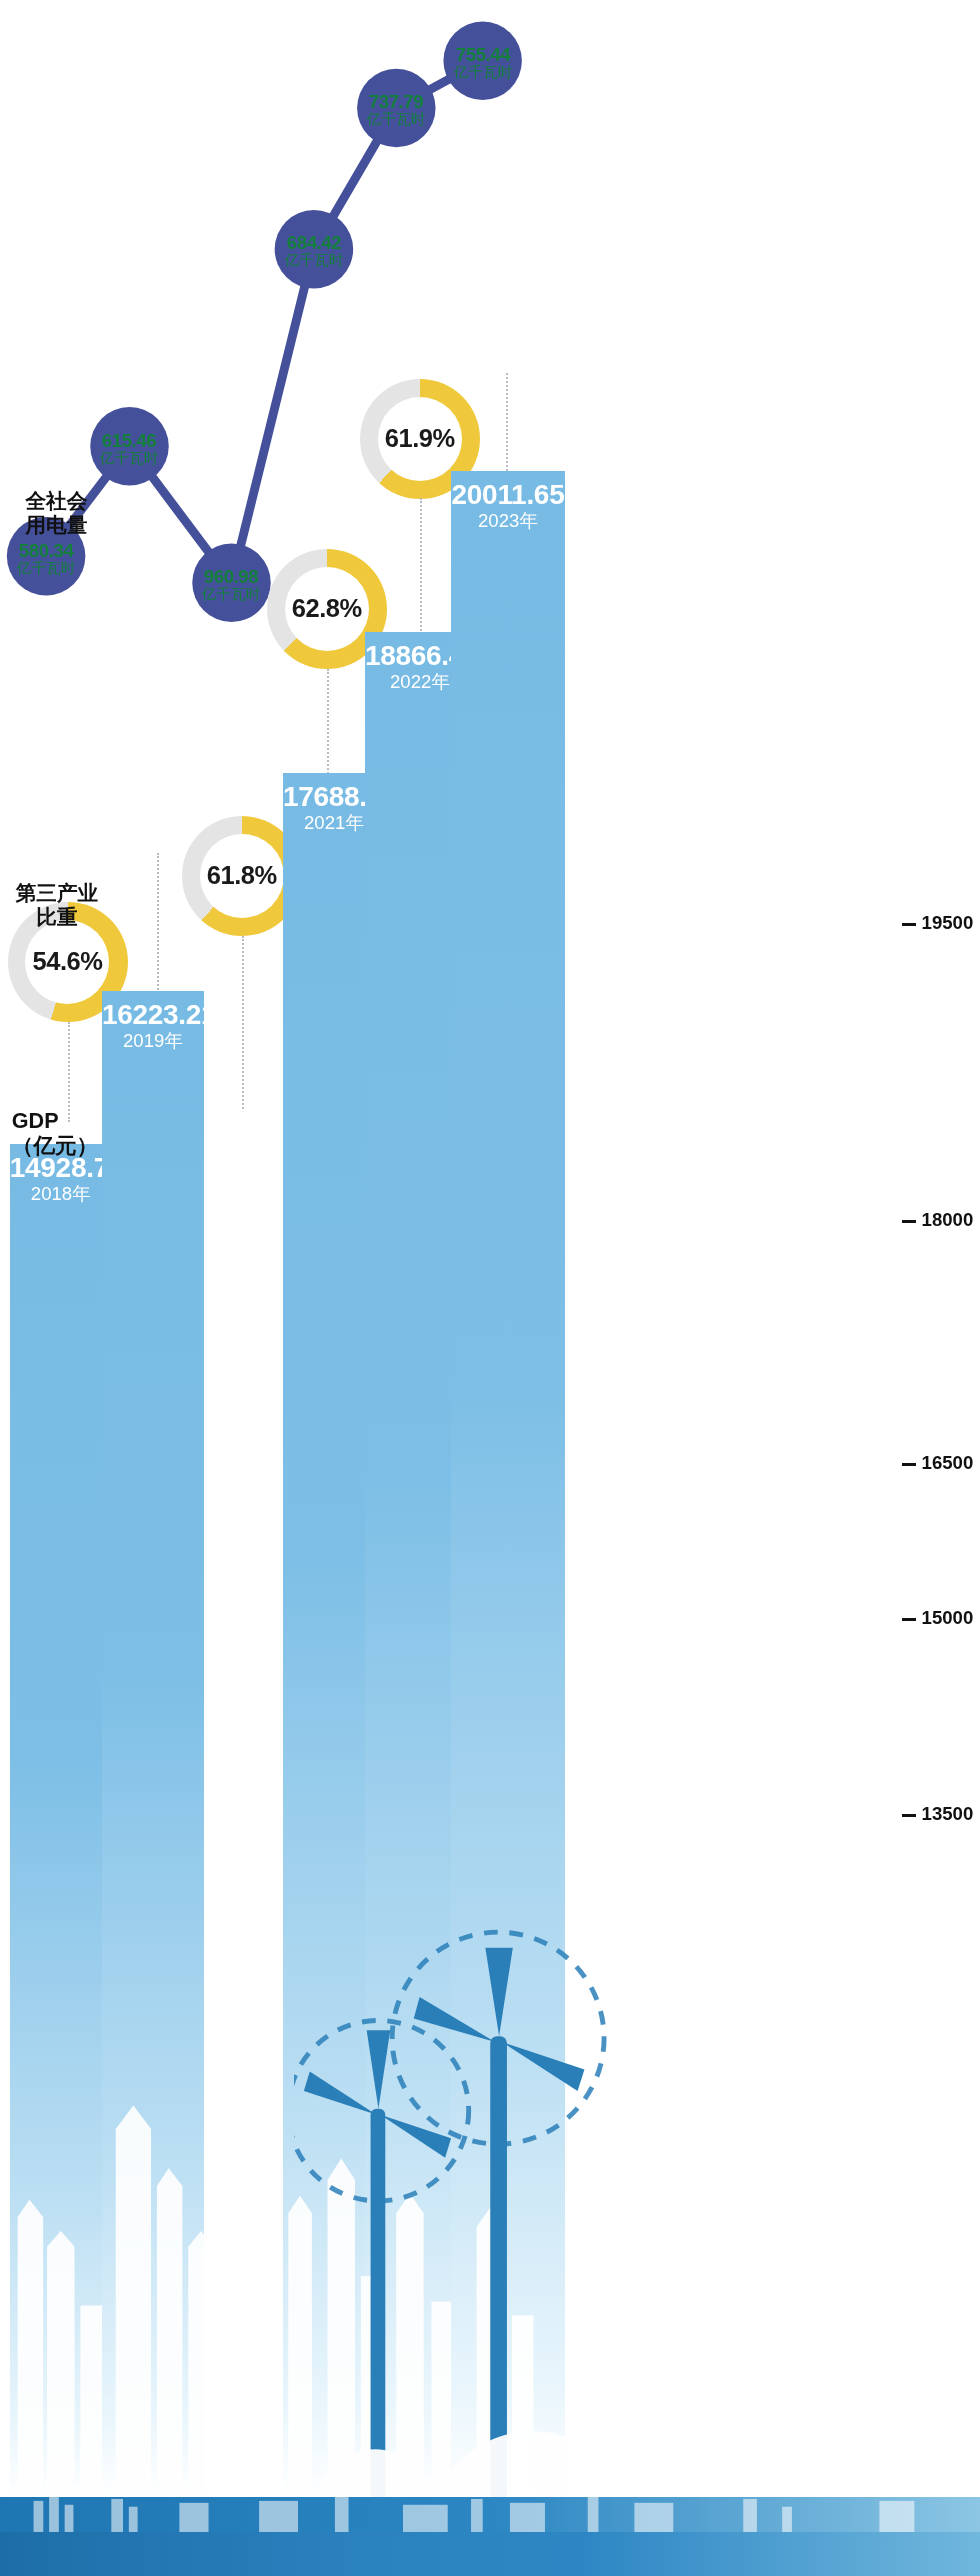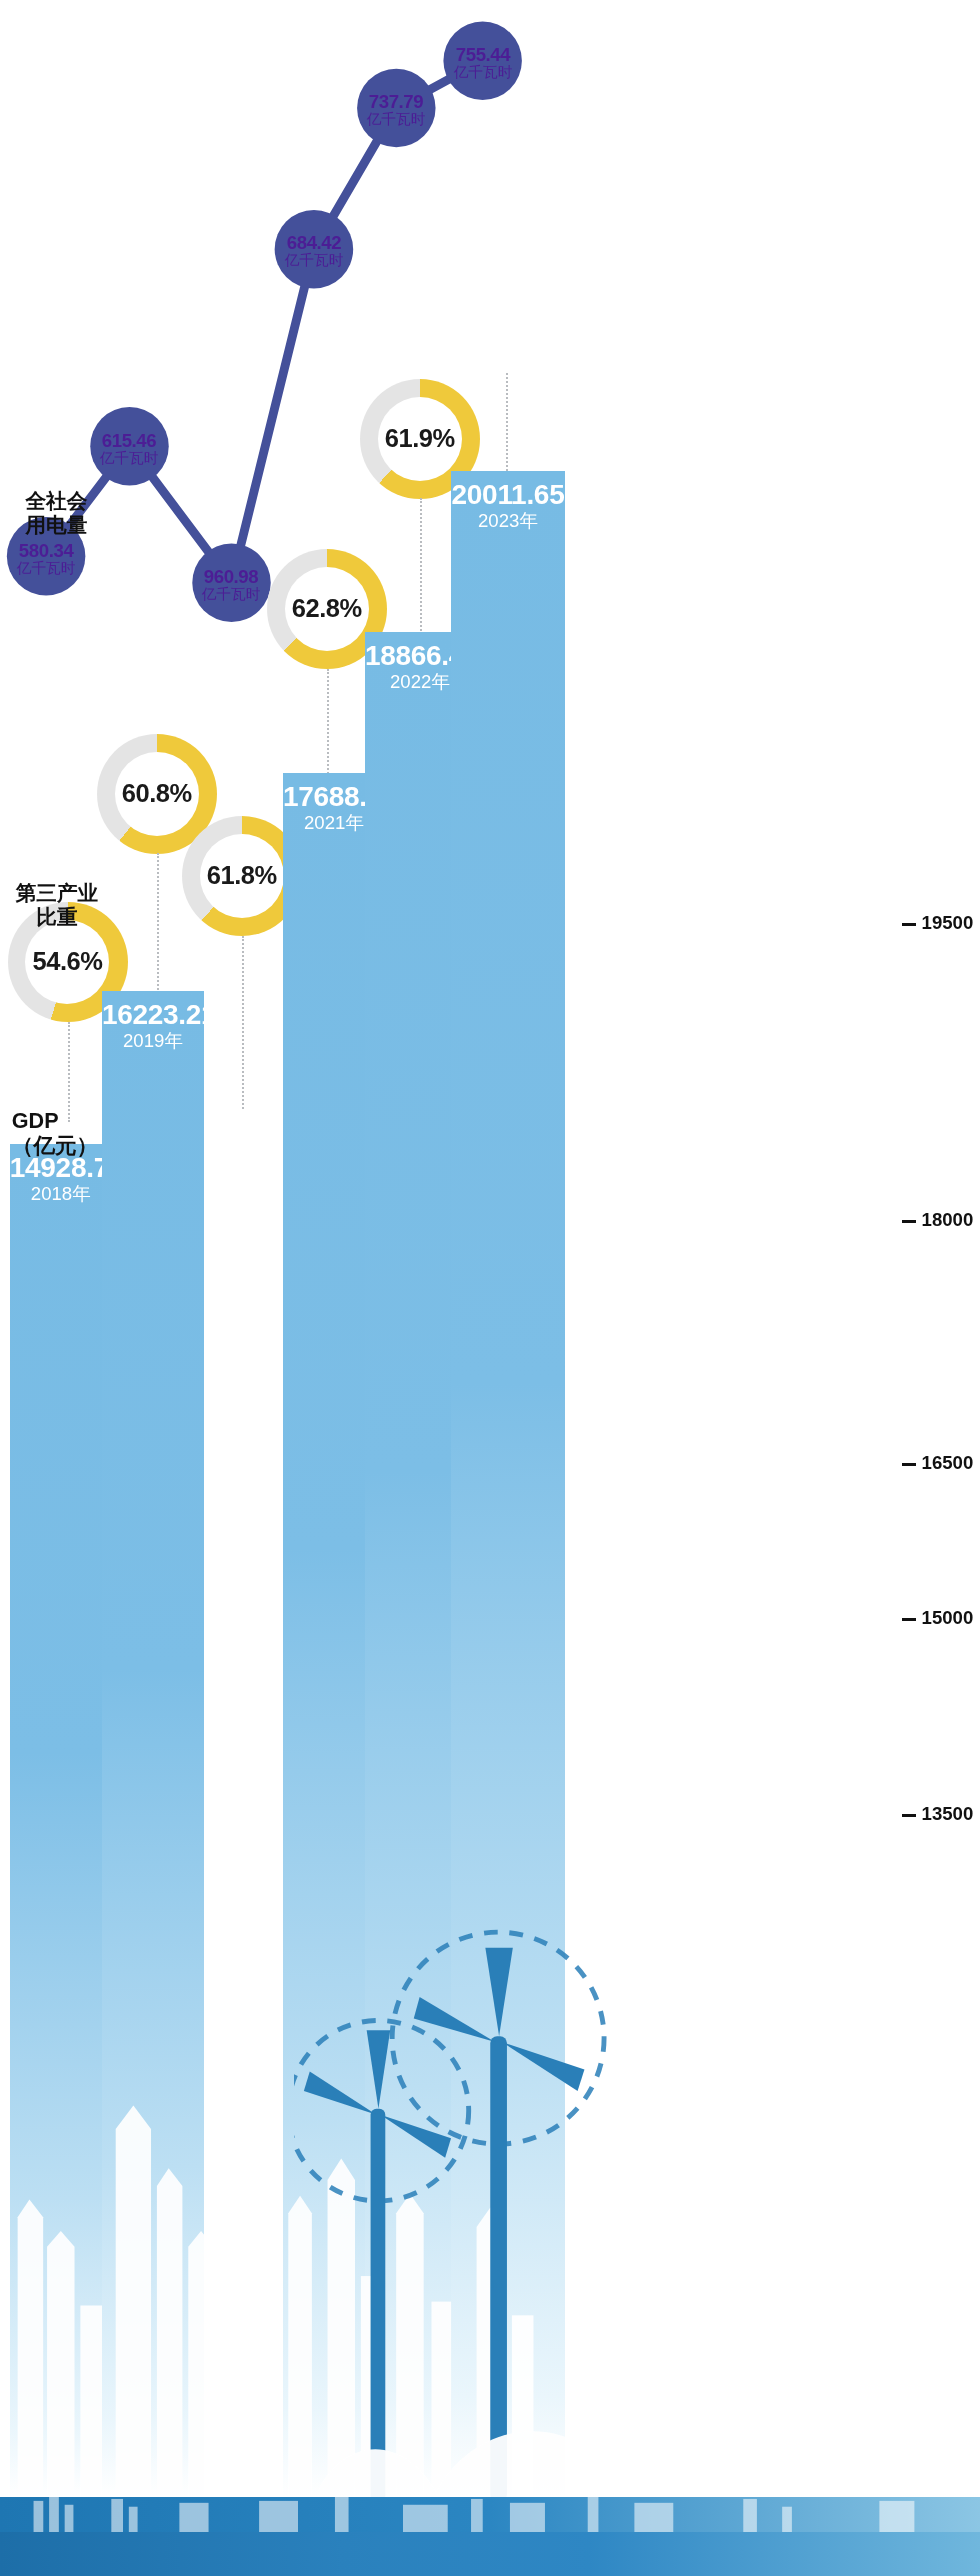--- a/index.html
+++ b/index.html
@@ -74,21 +74,21 @@
     font-size: 25.5px;
     letter-spacing: -0.5px;
   }
 
   
   #line-svg { position: absolute; left: 0; top: 0; }
 
   .node-label {
     position: absolute;
     text-align: center;
-    color: #4c1d95;
+    color: #15803d;
     line-height: 1.08;
     pointer-events: none;
     white-space: nowrap;
   }
   .node-value { display:block; font-weight: bold; font-size: 18.6px; letter-spacing:-0.4px; }
   .node-unit  { display:block; font-size: 14.7px; margin-top: 0px; }
 
   
   .cap {
     position: absolute;
@@ -181,26 +181,20 @@
   </div>
 
   <div class="donut" style="left:7.8px; top:902px; width:120px; height:120px;
        background: conic-gradient(#efc93b 0% 54.6%, #e4e4e4 54.6% 100%);">
     <div class="hole" style="left:17.7px; top:17.7px; width:84px; height:84px;">
       <span class="pct">54.6%</span>
     </div>
   </div>
   <div class="leader" style="left:68px; top:1022px; height:100px;"></div>
 
-  <div class="donut" style="left:97px; top:734px; width:120px; height:120px;
-       background: conic-gradient(#efc93b 0% 60.8%, #e4e4e4 60.8% 100%);">
-    <div class="hole" style="left:17.7px; top:17.7px; width:84px; height:84px;">
-      <span class="pct">60.8%</span>
-    </div>
-  </div>
   <div class="leader" style="left:157px; top:853px; height:137px;"></div>
 
   <div class="donut" style="left:182px; top:816px; width:120px; height:120px;
        background: conic-gradient(#efc93b 0% 61.8%, #e4e4e4 61.8% 100%);">
     <div class="hole" style="left:17.7px; top:17.7px; width:84px; height:84px;">
       <span class="pct">61.8%</span>
     </div>
   </div>
   <div class="leader" style="left:242px; top:936px; height:173px;"></div>
 

